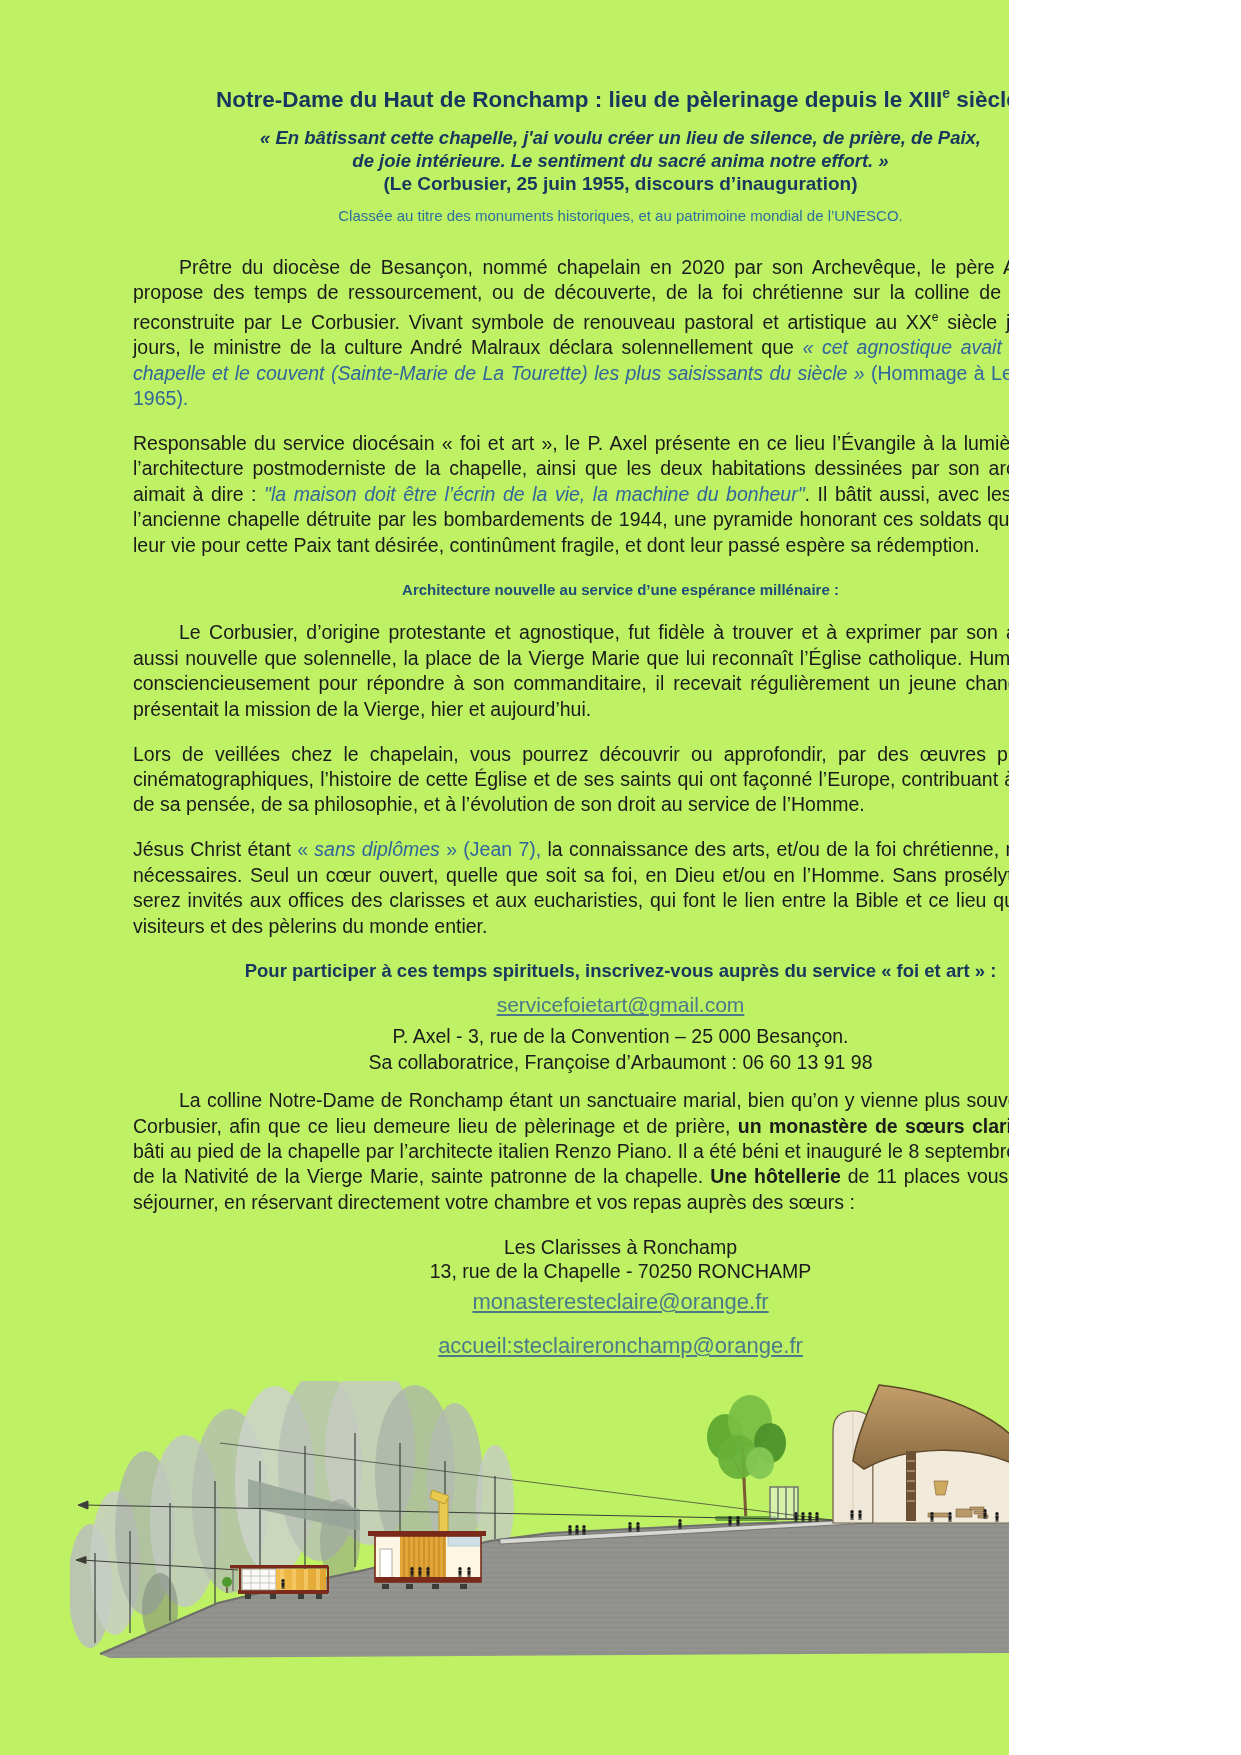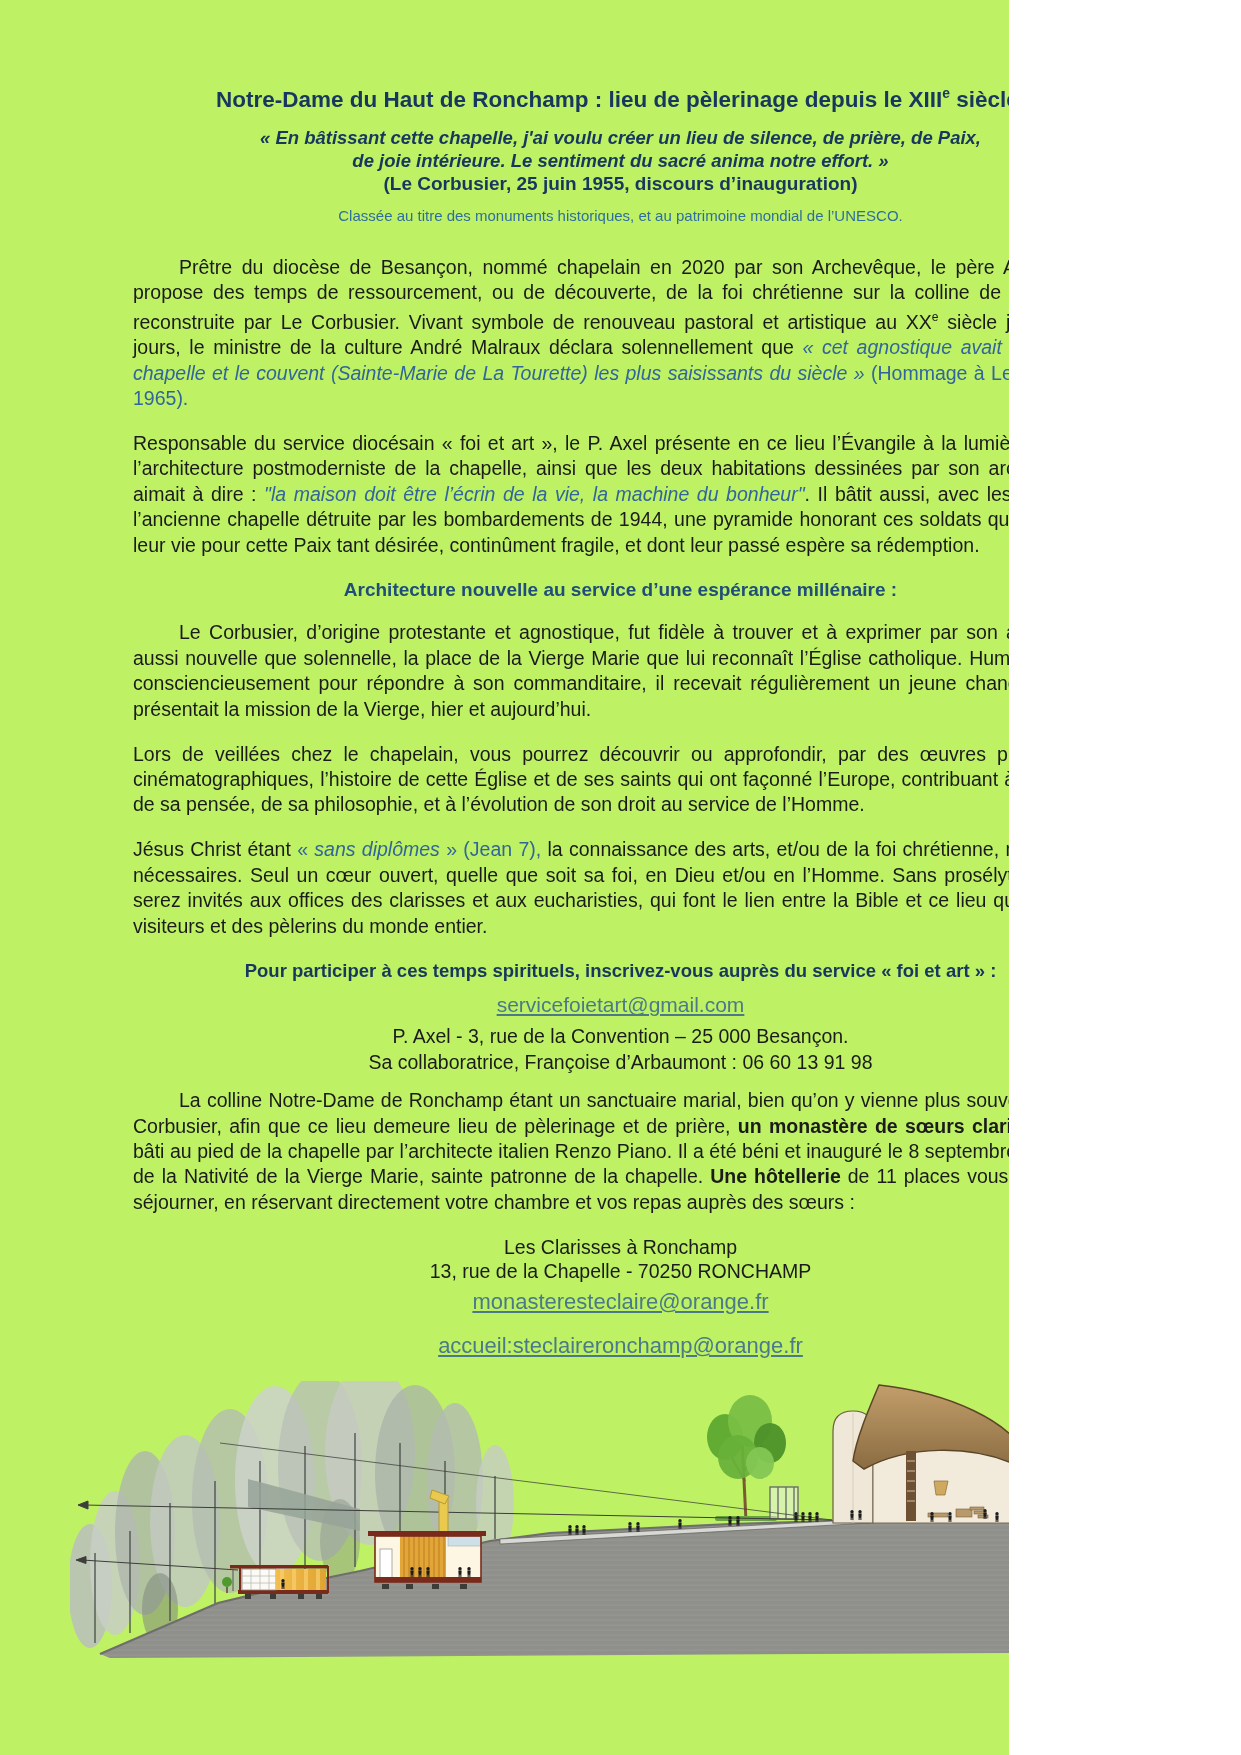--- a/index.html
+++ b/index.html
@@ -22,21 +22,21 @@
   .attr{font-size:19px;font-weight:bold;color:var(--title-navy);text-align:center;line-height:22px;}
   .classee{margin-top:9px;font-size:15px;color:var(--classification-blue);text-align:center;line-height:24px;}
   .para{font-size:19.5px;line-height:25.4px;text-align:justify;}
   .indent{text-indent:46px;}
   .p1{margin-top:27px;}
   .p2{margin-top:7px;}
   .p3{margin-top:17px;}
   .p4{margin-top:0;}
   .p5{margin-top:6px;}
   .p6{margin-top:13px;}
-  .h-arch{margin-top:12px;font-size:19px;font-weight:bold;color:var(--heading-blue);text-align:center;line-height:26px;}
+  .h-arch{margin-top:12px;font-size:15px;font-weight:bold;color:var(--heading-blue);text-align:center;line-height:26px;}
   .h-part{margin-top:13px;font-size:18.5px;font-weight:bold;color:var(--title-navy);text-align:center;line-height:26px;}
   .center{text-align:center;}
   .email{color:var(--link-teal);text-decoration:underline;}
   .email-lg{font-size:21px;line-height:28px;margin-top:7px;}
   .email-md{font-size:22px;line-height:26px;}
   .mt5{margin-top:5px;} .mt10{margin-top:18px;} .mt6{margin-top:6px;}
   .contact{font-size:19.5px;line-height:25.4px;text-align:center;}
   .addr{font-size:19.5px;line-height:24.5px;text-align:center;}
   .r-sup{vertical-align:super;font-size:0.62em;}
   .r-bi{color:var(--inline-quote-blue);font-style:italic;}

